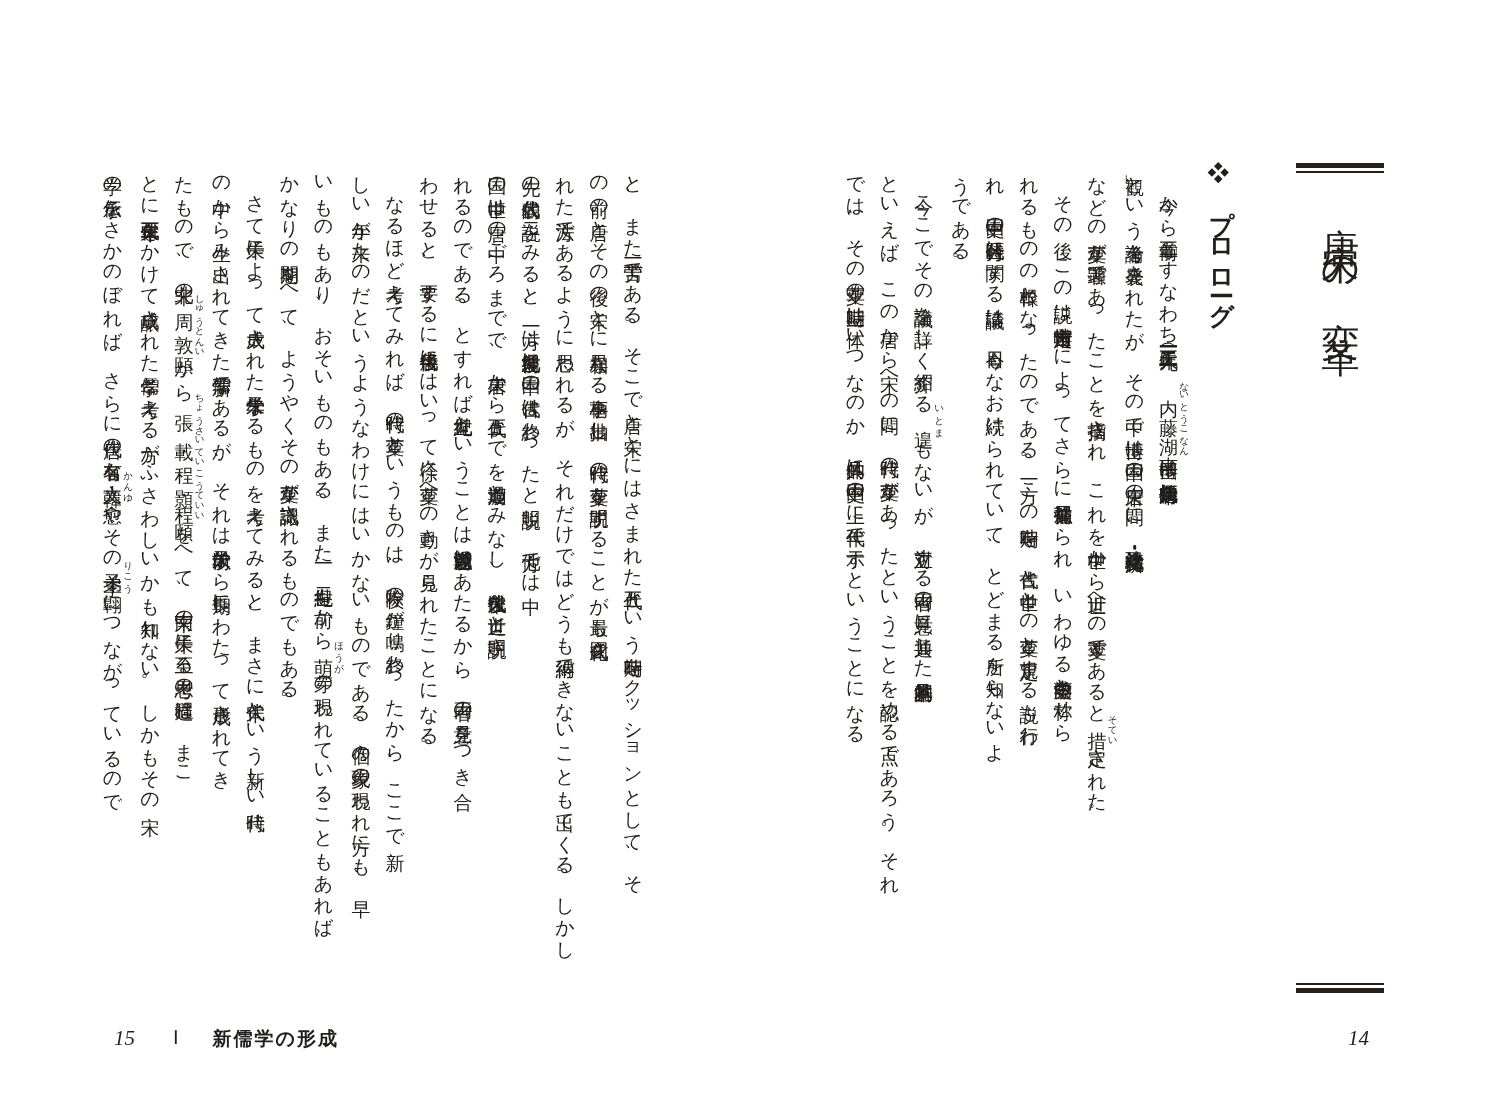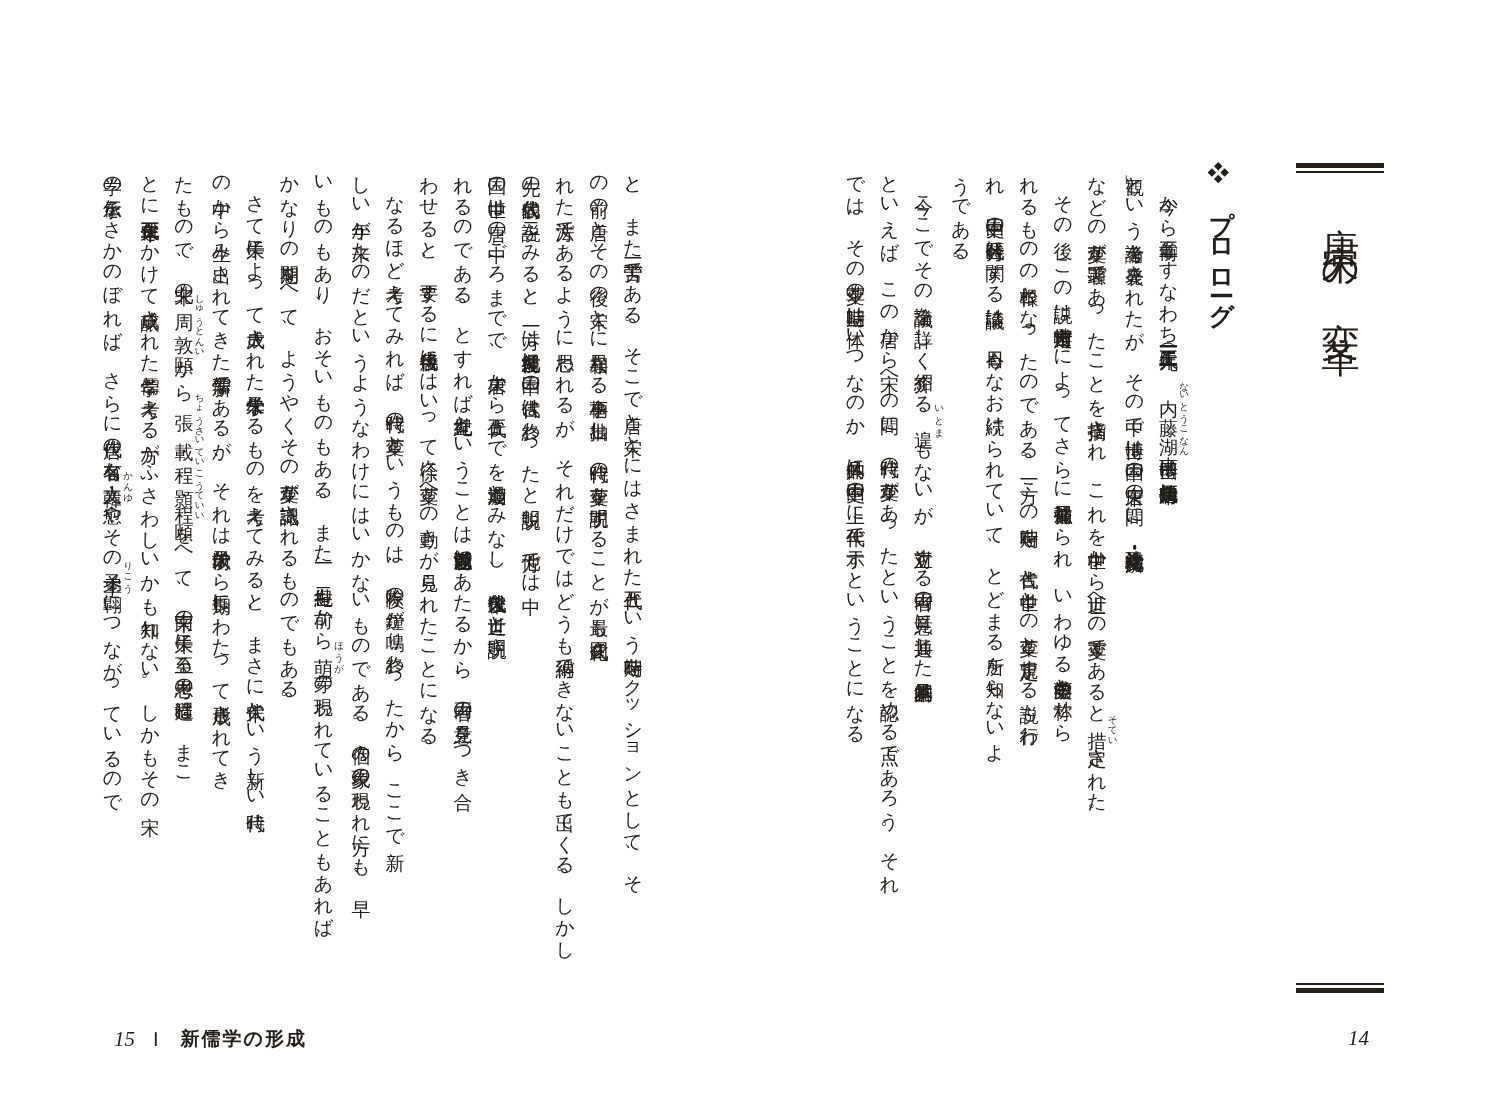--- a/index.html
+++ b/index.html
@@ -37,26 +37,26 @@
     position:absolute;top:163px;height:848px;
     writing-mode:vertical-rl;font-size:19px;letter-spacing:0.3px;
     line-height:34px;overflow:visible;
   }
   .body-right{left:849px;width:340px;}
   .body-left{left:106px;width:544px;}
   .tcol{white-space:nowrap;line-height:34px;}
   ruby{ruby-position:over;}
   rt{font-size:9.5px;letter-spacing:0;font-weight:normal;}
   
-  .footer-left{position:absolute;left:114px;top:1026px;display:flex;align-items:center;}
+  .footer-left{position:absolute;left:114px;top:1026px;display:flex;align-items:flex-start;gap:20px;}
   .footer-right{position:absolute;left:1348px;top:1026px;}
   .pgnum{font-style:italic;font-size:21px;font-family:"Liberation Serif", serif;}
   .part-numeral{font-size:19px;margin-left:18px;font-family:"Liberation Serif", serif;}
   .running-title{
-    font-size:19px;margin-left:22px;letter-spacing:2px;
+    font-size:19px;margin-left:14px;letter-spacing:2px;
     font-family:"Liberation Sans", sans-serif;font-weight:600;
   }
 </style>
 </head>
 <body>
 
 <div class="canvas">
 
   <div class="title-block">
     <div class="rule-top">

